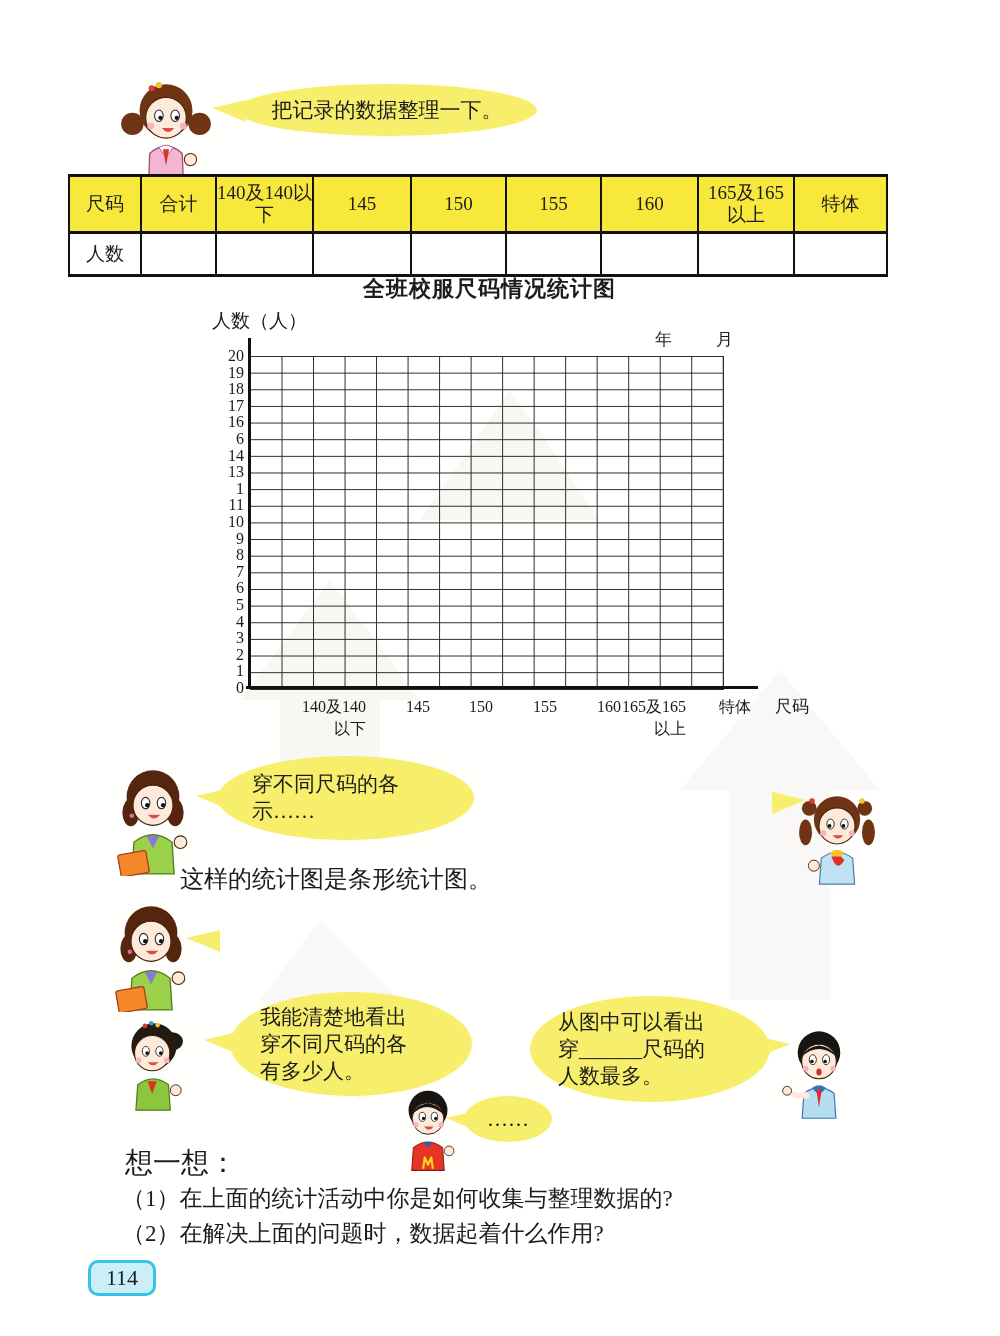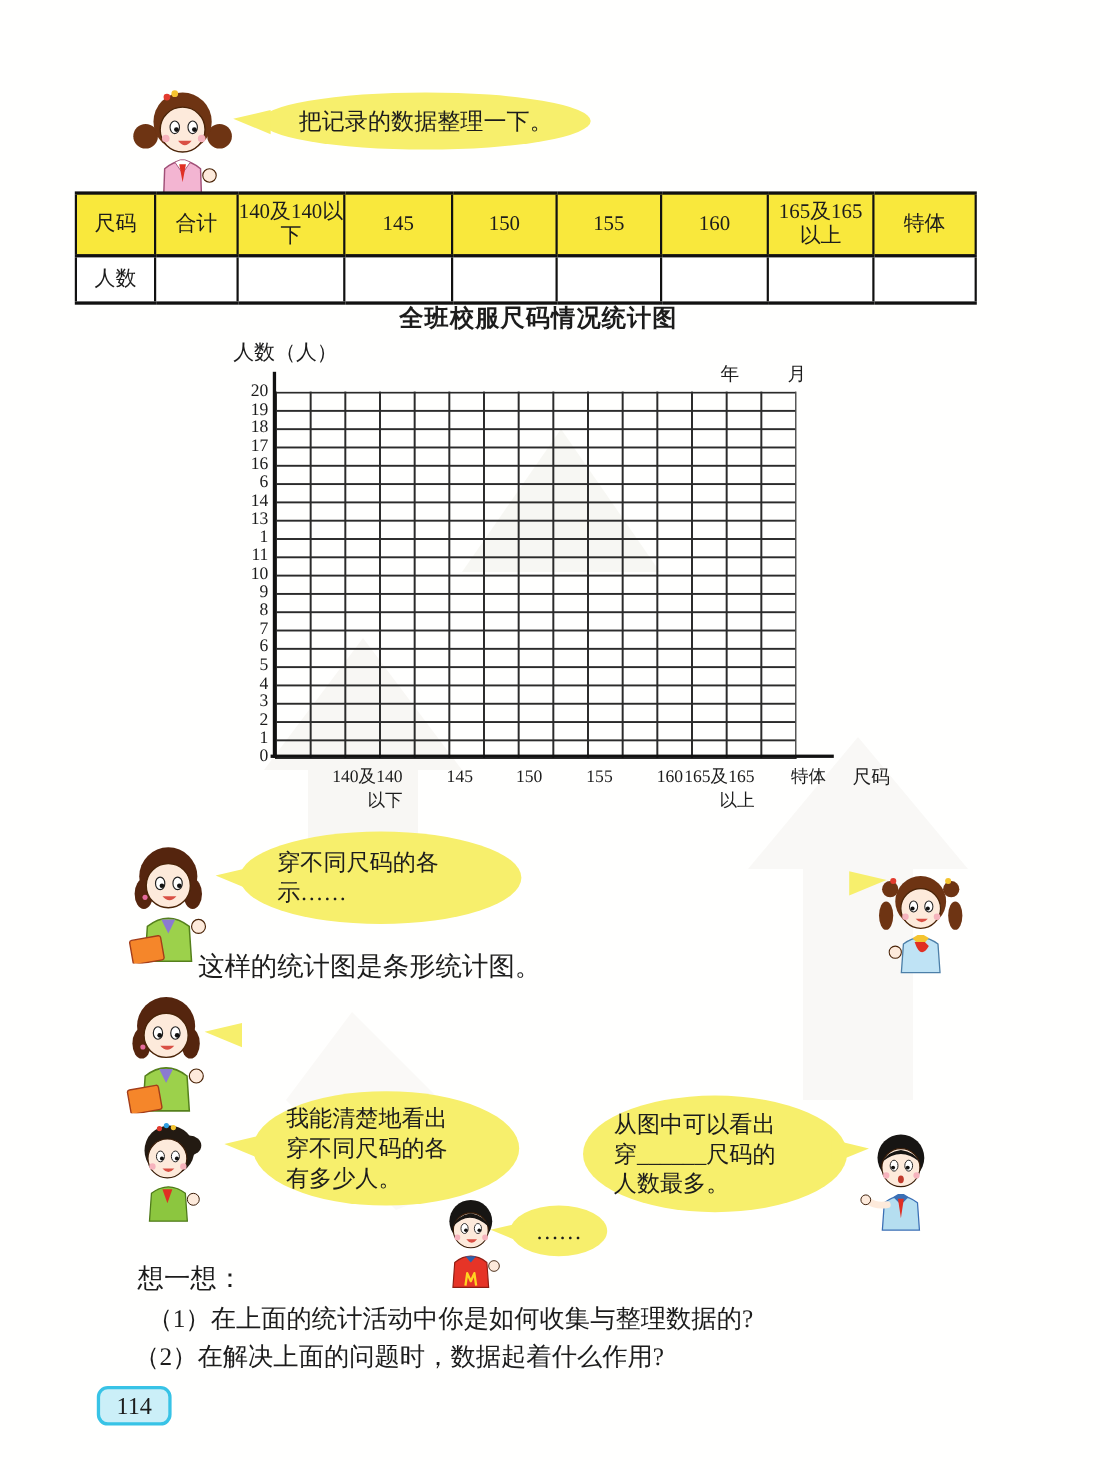--- a/index.html
+++ b/index.html
@@ -298,21 +298,21 @@
       <path d="M44 69 L50 76 L56 69 Z" fill="#2f5fa8"></path>
       <path d="M44 102 L46 88 L50 97 L54 88 L56 102" stroke="#ffd321" stroke-width="2.6" fill="none" stroke-linejoin="round"></path>
       <circle cx="76" cy="80" r="6" fill="#fdeadb" stroke="#3a1d08" stroke-width="1"></circle>
     </svg>
   </div>
   <div class="bubble" style="left:464px;top:1096px;width:88px;height:46px;">
     <div class="ln">……</div>
   </div>
   <div class="tail left" style="left:446px;top:1110px;"></div>
 
-  <div class="bodytext" style="left:125px;top:1148px;font-size:24px;">想一想：</div>
-  <div class="bodytext" style="left:122px;top:1184px;margin-left:12px;">（1）在上面的统计活动中你是如何收集与整理数据的?</div>
+  <div class="bodytext" style="left:125px;top:1148px;font-size:28px;">想一想：</div>
+  <div class="bodytext" style="left:122px;top:1184px;">（1）在上面的统计活动中你是如何收集与整理数据的?</div>
   <div class="bodytext" style="left:122px;top:1219px;">（2）在解决上面的问题时，数据起着什么作用?</div>
 
   <div class="badge">
     <span>114</span>
   </div>
 
 </div>
 
 </body></html>

